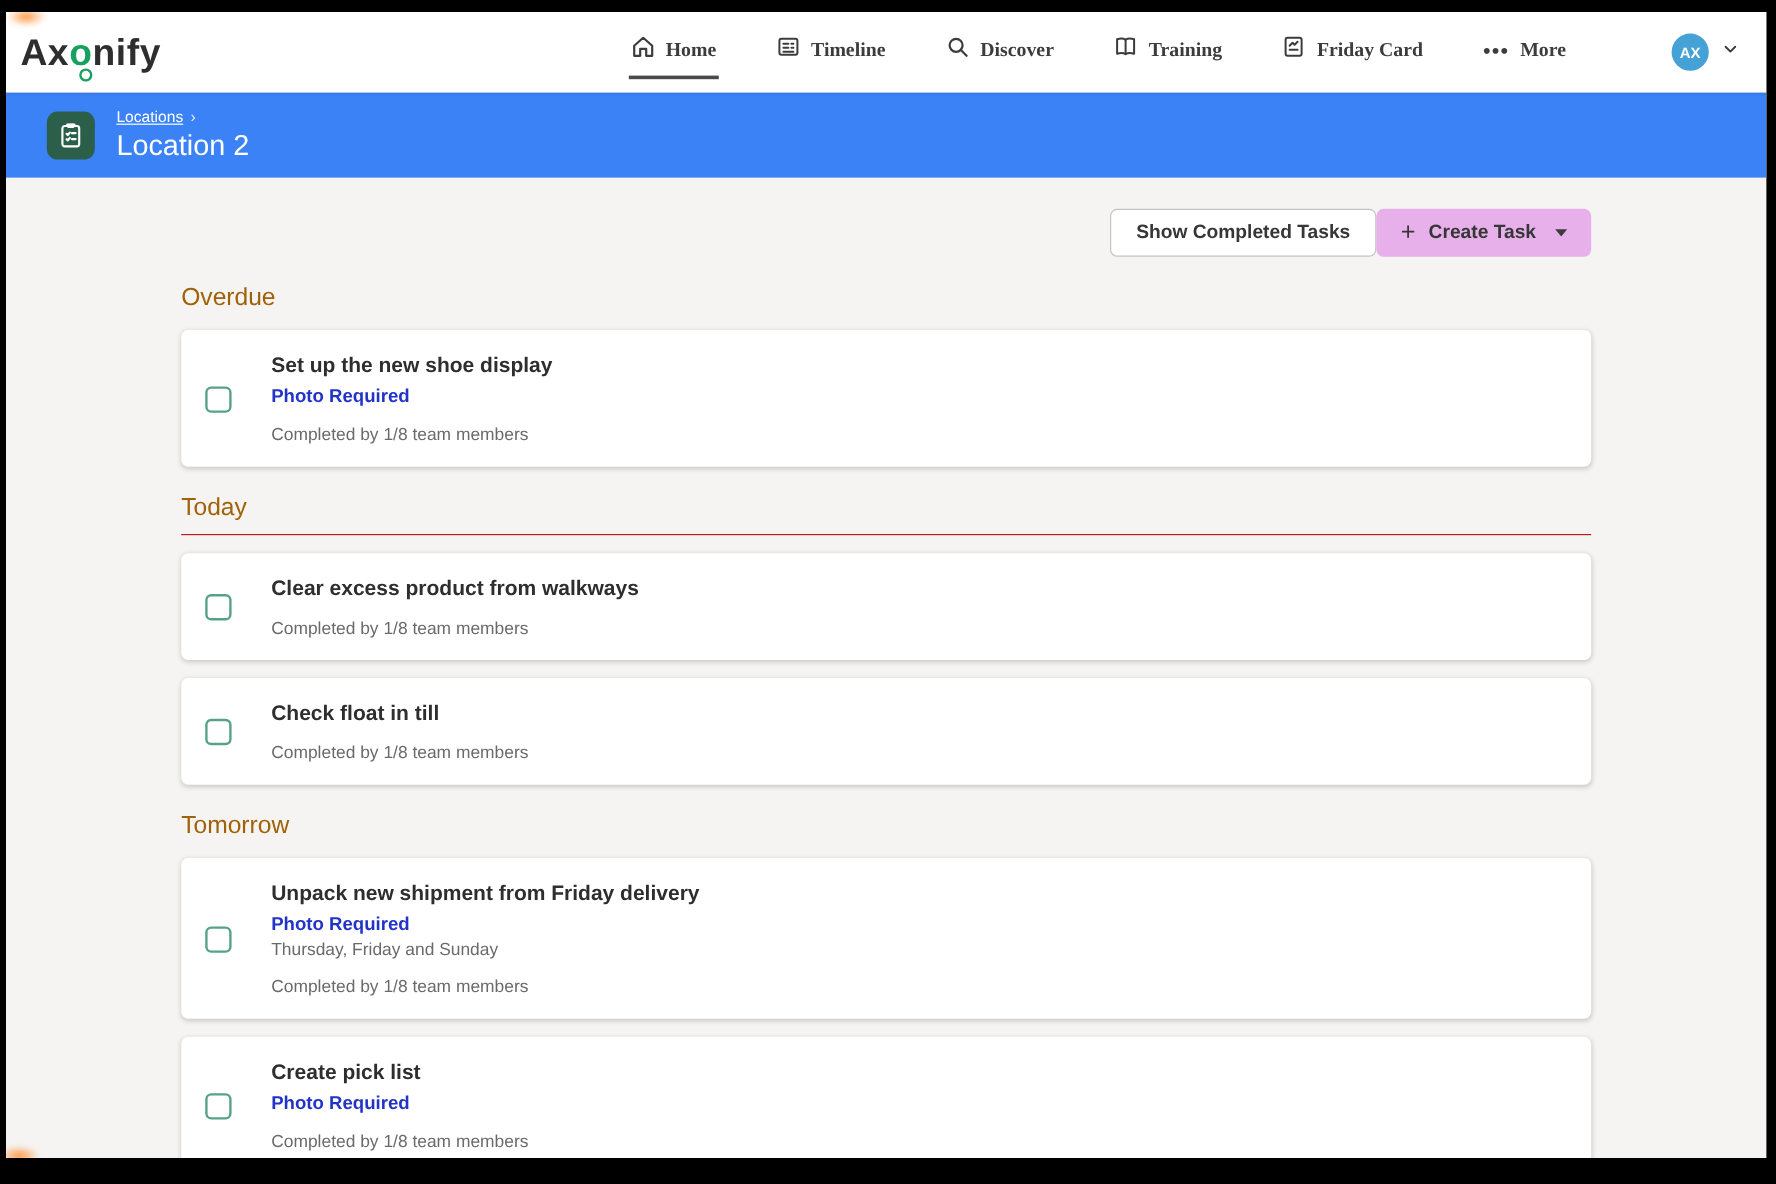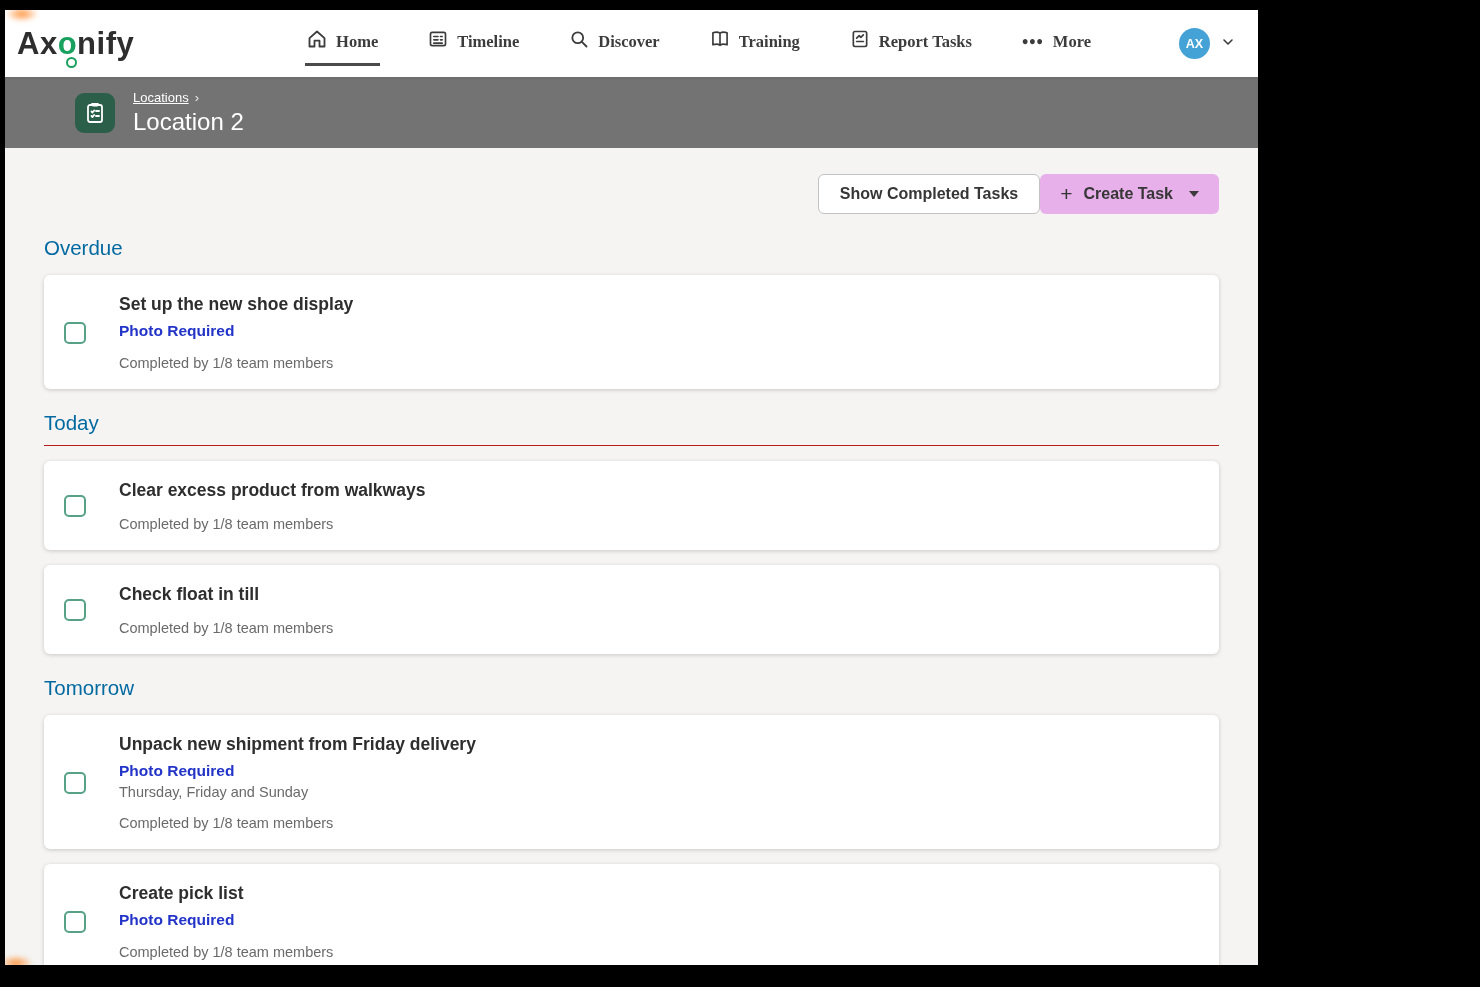--- a/index.html
+++ b/index.html
@@ -1,18 +1,18 @@
 <!DOCTYPE html>
 <html><head>
 <meta charset="utf-8">
 <style>
   * { margin:0; padding:0; box-sizing:border-box; }
   html,body { width:1480px; height:987px; background:#000; overflow:hidden;
               font-family:"Liberation Sans", sans-serif; }
-  .app { position:absolute; left:5px; top:10px; width:1253px; height:955px;
+  .app { position:absolute; left:5px; top:10px; width:1467px; height:955px;
          background:#f5f4f2; display:flex; flex-direction:column; overflow:hidden;justify-content:center; }
 
   
   .artifact { position:absolute; width:34px; height:16px; border-radius:50%;
               background:radial-gradient(ellipse at center, rgba(255,130,30,.85), rgba(255,130,30,0) 70%);
               filter:blur(2px); z-index:5; pointer-events:none; }
   .artifact.tl { left:0; top:-4px; }
   .artifact.bl { left:-6px; bottom:-6px; }
 
   
@@ -26,42 +26,42 @@
   .nav-item { display:flex; align-items:center; gap:9px; font-size:16.5px; font-weight:700;
               color:#3c3c3c; cursor:pointer; padding:8px 2px 9px; border-bottom:3px solid transparent;font-family:Liberation Serif, serif; }
   .nav-item.active { border-bottom-color:#4a4a4a; }
   .nav-item svg { stroke:#3c3c3c; }
   .nav-dots { font-size:18px; letter-spacing:1px; font-weight:700; line-height:10px; }
   .profile { display:flex; align-items:center; gap:10px; margin-left:40px; cursor:pointer; }
   .avatar { width:31px; height:31px; border-radius:50%; background:#45a2d7; color:#fff;
             font-size:12.5px; font-weight:700; display:flex; align-items:center; justify-content:center; }
 
   
-  .page-header { height:71px; background:#737373; display:flex; align-items:center;
-                 padding-left:70px; flex:0 0 auto; }
+  .page-header { height:71px; background:#3b82f6; display:flex; align-items:center;
+                 padding-left:34px; flex:0 0 auto; }
   .chip { width:40px; height:40px; background:#2b5f4a; border-radius:9px;
           display:flex; align-items:center; justify-content:center; margin-right:18px; }
   .bc-line { font-size:13px; color:#fff; margin-bottom:3px; }
   .bc-link { text-decoration:underline; cursor:pointer; }
   .bc-sep { margin-left:6px; opacity:.85; }
   .page-title { font-size:24px; color:#fff; font-weight:400; }
 
   
   .content { flex:1; overflow:hidden; }
   .container { width:1175px; margin:0 auto; }
   .toolbar { display:flex; justify-content:flex-end; margin-top:26px; }
   .btn { height:40px; border-radius:6px; font-size:16px; font-weight:700; color:#363636;
          display:flex; align-items:center; cursor:pointer; }
   .btn-secondary { background:#fff; border:1px solid #c3c3c3; padding:0 21px; }
   .btn-primary { background:#e7b0ea; border:none; padding:0 20px; gap:11px; }
   .plus { font-size:21px; font-weight:400; line-height:0; }
   .caret { width:0; height:0; border-left:5.5px solid transparent; border-right:5.5px solid transparent;
            border-top:6.5px solid #3c3c3c; margin-left:5px; }
 
-  .section-head { font-size:20.5px; color:#0369a1; margin-top:22px; }
+  .section-head { font-size:20.5px; color:#a16207; margin-top:22px; }
   .section-head.with-divider { border-bottom:1px solid #b91c1c; padding-bottom:10px; }
 
   .card { background:#fff; border-radius:6px; box-shadow:0 1px 4px rgba(0,0,0,.18);
           margin-top:15px; padding:19px 24px 18px 20px; display:flex; align-items:center; }
   .checkbox { width:22px; height:22px; border:2px solid #57a287; border-radius:5px;
               background:#fff; flex:0 0 auto; margin-right:33px; cursor:pointer; }
   .card-body { flex:1; }
   .task-title { font-size:17.5px; font-weight:700; color:#2e2e2e; }
   .task-badge { font-size:15.5px; font-weight:700; color:#2233c8; margin-top:7px; }
   .task-schedule { font-size:14.5px; color:#6a6a6a; margin-top:4px; }
@@ -118,21 +118,21 @@
         <span>Training</span>
       </div>
       <div class="nav-item">
         <span>
           <svg width="20" height="20" viewBox="0 0 24 24" fill="none" stroke-width="2" stroke-linecap="round" stroke-linejoin="round">
               <rect x="4" y="3" width="16" height="18" rx="2"></rect>
               <polyline points="8,11 11,8 13,10 16,7"></polyline>
               <line x1="8" y1="15" x2="16" y2="15"></line>
             </svg>
         </span>
-        <span>Report Tasks</span>
+        <span>Friday Card</span>
       </div>
       <div class="nav-item">
         <span class="nav-dots">•••</span>
         <span>More</span>
       </div>
       <div class="profile">
         <div class="avatar">AX</div>
         <span>
           <svg width="16" height="16" viewBox="0 0 24 24" fill="none" stroke="#3c3c3c" stroke-width="2.4" stroke-linecap="round" stroke-linejoin="round">
               <polyline points="6,9 12,15 18,9"></polyline>

